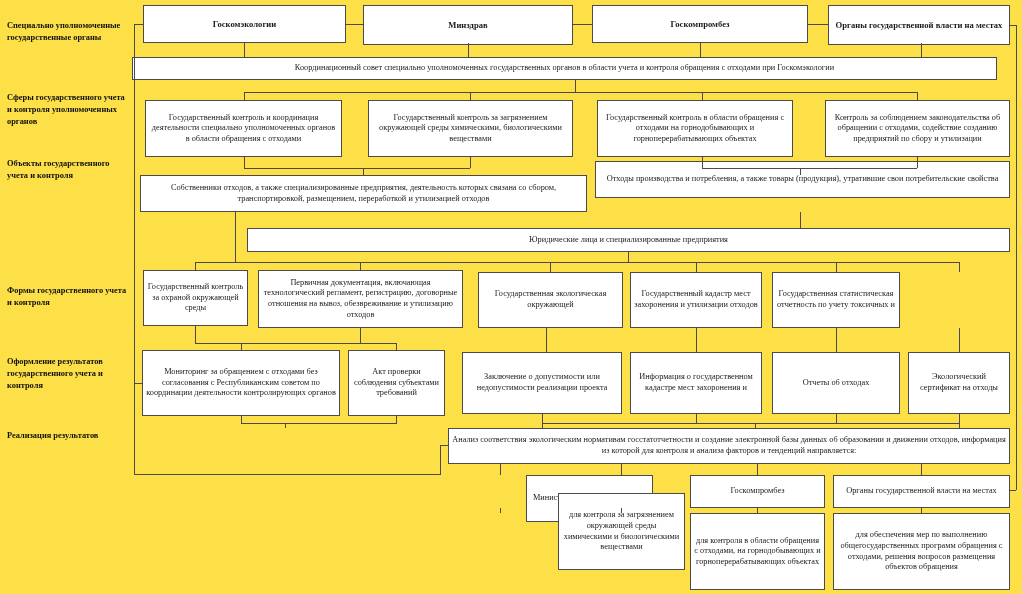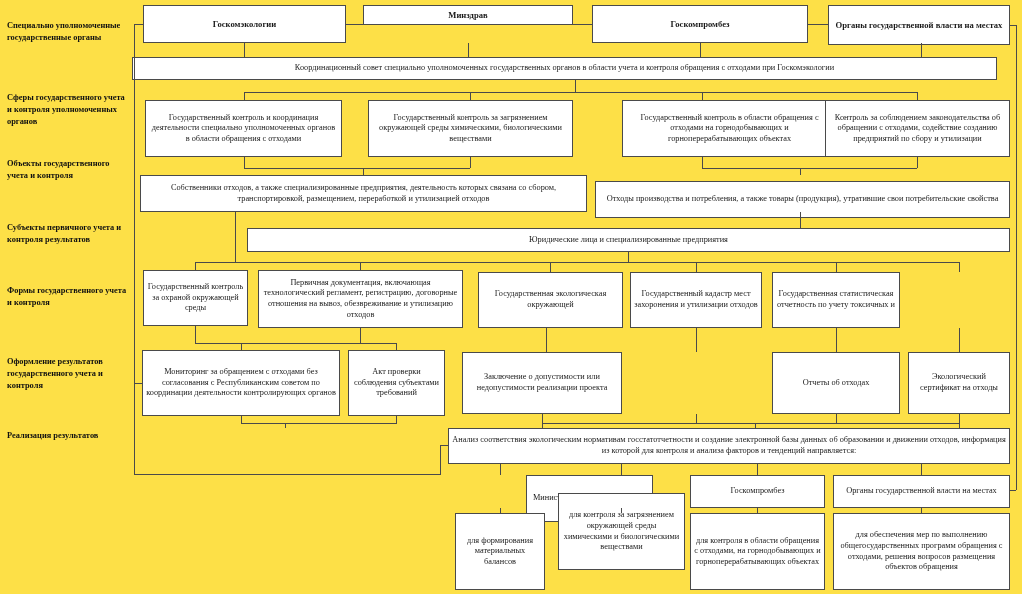--- a/index.html
+++ b/index.html
@@ -20,61 +20,60 @@
   .ln{position:absolute;background:#4a4a4a;}
 </style>
 </head>
 <body>
 
 <div id="stage">
 
   <div class="lbl" style="top:20px">Специально уполномоченные государственные органы</div>
   <div class="lbl" style="top:92px">Сферы государствен­ного учета и контроля уполномоченных органов</div>
   <div class="lbl" style="top:158px">Объекты государст­венного учета и контроля</div>
-  <div class="lbl" style="top:222px">Субъекты первичного учета и контроля результатов</div>
   <div class="lbl" style="top:285px">Формы государствен­ного учета и контроля</div>
   <div class="lbl" style="top:356px">Оформление результатов государственного учета и контроля</div>
   <div class="lbl" style="top:430px">Реализация результатов</div>
 
   <div class="bx bold" style="left:143px;top:5px;width:203px;height:38px">Госкомэкологии</div>
-  <div class="bx bold" style="left:363px;top:5px;width:210px;height:20px">Минздрав</div>
+  <div class="bx bold" style="left:363px;top:5px;width:210px;height:40px">Минздрав</div>
   <div class="bx bold" style="left:592px;top:5px;width:216px;height:38px">Госкомпромбез</div>
   <div class="bx bold" style="left:828px;top:5px;width:182px;height:40px">Органы государственной власти на местах</div>
 
   <div class="bx" style="left:132px;top:57px;width:865px;height:23px">Координационный совет специально уполномоченных государственных органов в области учета и контроля обращения с отходами при Госкомэкологии</div>
 
   <div class="bx" style="left:145px;top:100px;width:197px;height:57px">Государственный контроль и координация деятельности специально уполномоченных органов в области обращения с отходами</div>
   <div class="bx" style="left:368px;top:100px;width:205px;height:57px">Государственный контроль за загрязнением окружающей среды химическими, биологическими веществами</div>
-  <div class="bx" style="left:622px;top:100px;width:215px;height:57px">Государственный контроль в области обращения с отходами на горнодобывающих и горноперерабатывающих объектах</div>
+  <div class="bx" style="left:597px;top:100px;width:196px;height:57px">Государственный контроль в области обращения с отходами на горнодобывающих и горноперерабатывающих объектах</div>
   <div class="bx" style="left:825px;top:100px;width:185px;height:57px">Контроль за соблюдением законодательства об обращении с отходами, содействие созданию предприятий по сбору и утилизации</div>
 
   <div class="bx" style="left:140px;top:175px;width:447px;height:37px">Собственники отходов, а также специализированные предприятия, деятельность которых связана со сбором, транспортировкой, размещением, переработкой и утилизацией отходов</div>
-  <div class="bx" style="left:595px;top:181px;width:415px;height:37px">Отходы производства и потребления, а также товары (продукция), утратившие свои потребительские свойства</div>
+  <div class="bx" style="left:595px;top:161px;width:415px;height:37px">Отходы производства и потребления, а также товары (продукция), утратившие свои потребительские свойства</div>
 
   <div class="bx" style="left:247px;top:228px;width:763px;height:24px">Юридические лица и специализированные предприятия</div>
 
   <div class="bx" style="left:143px;top:270px;width:105px;height:56px">Государственный контроль за охраной окружающей среды</div>
   <div class="bx" style="left:258px;top:270px;width:205px;height:58px">Первичная документация, включающая технологический регламент, регистрацию, договорные отношения на вывоз, обезвреживание и утилизацию отходов</div>
   <div class="bx" style="left:478px;top:272px;width:145px;height:56px">Государственная экологическая окружающей</div>
   <div class="bx" style="left:772px;top:272px;width:128px;height:56px">Государственная статистическая отчетность по учету токсичных и</div>
   <div class="bx" style="left:630px;top:272px;width:132px;height:56px">Государственный кадастр мест захоронения и утилизации отходов</div>
 
   <div class="bx" style="left:142px;top:350px;width:198px;height:66px">Мониторинг за обращением с отходами без согласования с Республиканским советом по координации деятельности контролирующих органов</div>
   <div class="bx" style="left:348px;top:350px;width:97px;height:66px">Акт проверки соблюдения субъектами требований</div>
   <div class="bx" style="left:462px;top:352px;width:160px;height:62px">Заключение о допустимости или недопустимости реализации проекта</div>
+  <div class="bx" style="left:630px;top:352px;width:132px;height:62px">Информация о государственном кадастре мест захоронения и</div>
   <div class="bx" style="left:772px;top:352px;width:128px;height:62px">Отчеты об отходах</div>
   <div class="bx" style="left:908px;top:352px;width:102px;height:62px">Экологический сертификат на отходы</div>
 
   <div class="bx" style="left:448px;top:428px;width:562px;height:36px">Анализ соответствия экологическим нормативам госстатотчетности и создание электронной базы данных об образовании и движении отходов, информация из которой для контроля и анализа факторов и тенденций направляется:</div>
 
   <div class="bx" style="left:526px;top:475px;width:127px;height:47px">Министерство здравоохранения</div>
   <div class="bx" style="left:690px;top:475px;width:135px;height:33px">Госкомпромбез</div>
   <div class="bx" style="left:833px;top:475px;width:177px;height:33px">Органы государственной власти на местах</div>
 
-  <div class="bx" style="left:455px;top:513px;width:90px;height:77px">для формирования материальных балансов</div>
   <div class="bx" style="left:558px;top:493px;width:127px;height:77px">для контроля за загрязнением окружающей среды химическими и биологическими веществами</div>
   <div class="bx" style="left:690px;top:513px;width:135px;height:77px">для контроля в области обращения с отходами, на горнодобывающих и горноперерабатывающих объектах</div>
   <div class="bx" style="left:833px;top:513px;width:177px;height:77px">для обеспечения мер по выполнению общегосударственных программ обращения с отходами, решения вопросов размещения объектов обращения</div>
 
 <div class="ln" style="left: 346px; top: 24px; width: 17px; height: 1px;"></div>
     <div class="ln" style="left: 573px; top: 24px; width: 19px; height: 1px;"></div>
     <div class="ln" style="left: 808px; top: 24px; width: 20px; height: 1px;"></div>
     <div class="ln" style="left: 134px; top: 24px; width: 9px; height: 1px;"></div>
     <div class="ln" style="left: 1010px; top: 25px; width: 6px; height: 1px;"></div>
     <div class="ln" style="left: 244px; top: 43px; width: 1px; height: 14px;"></div>

